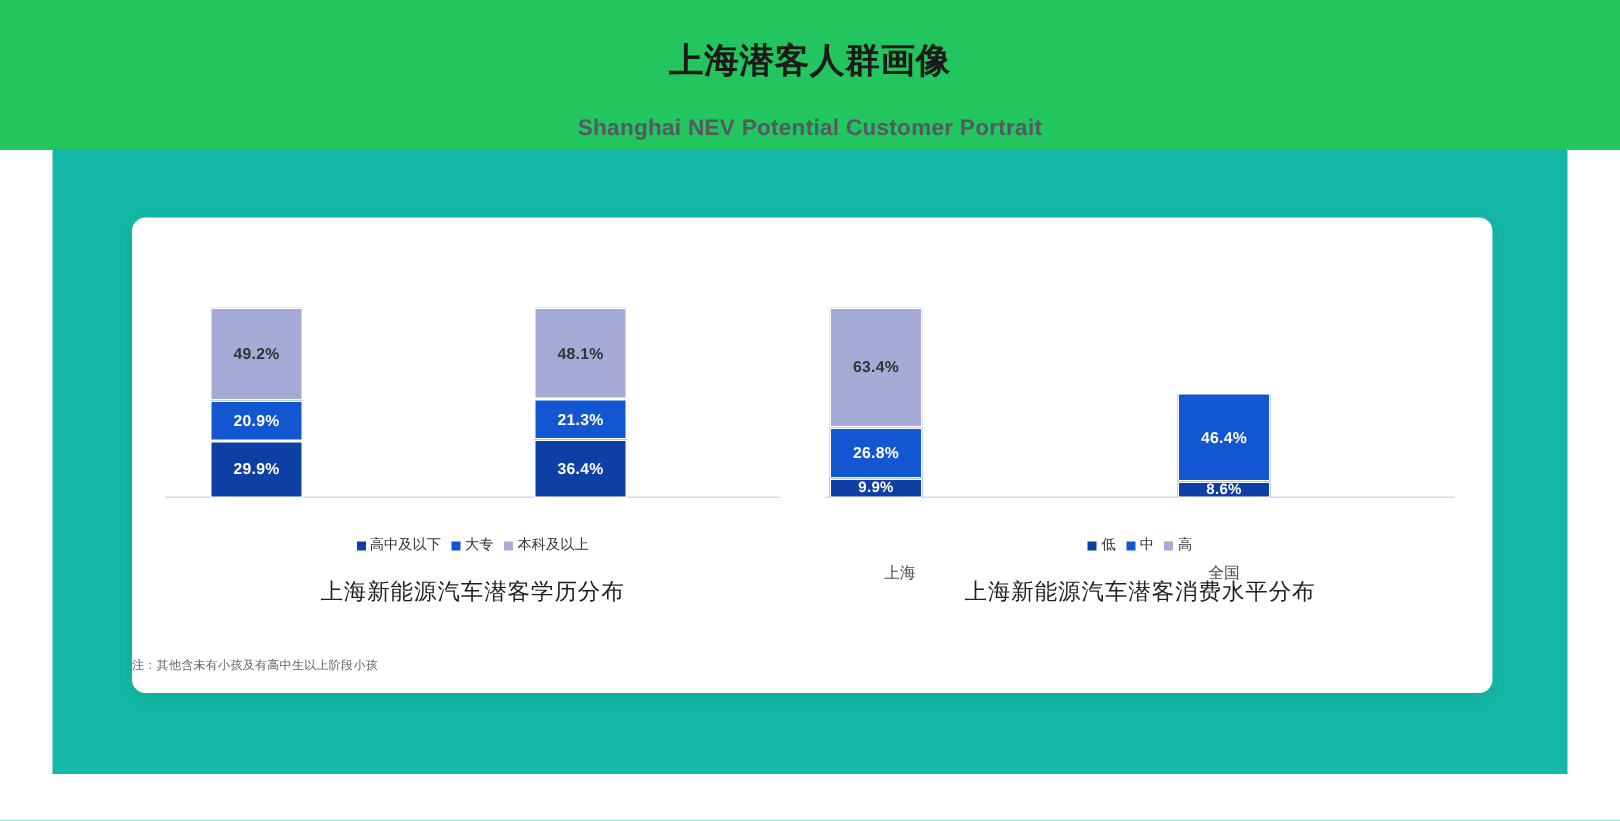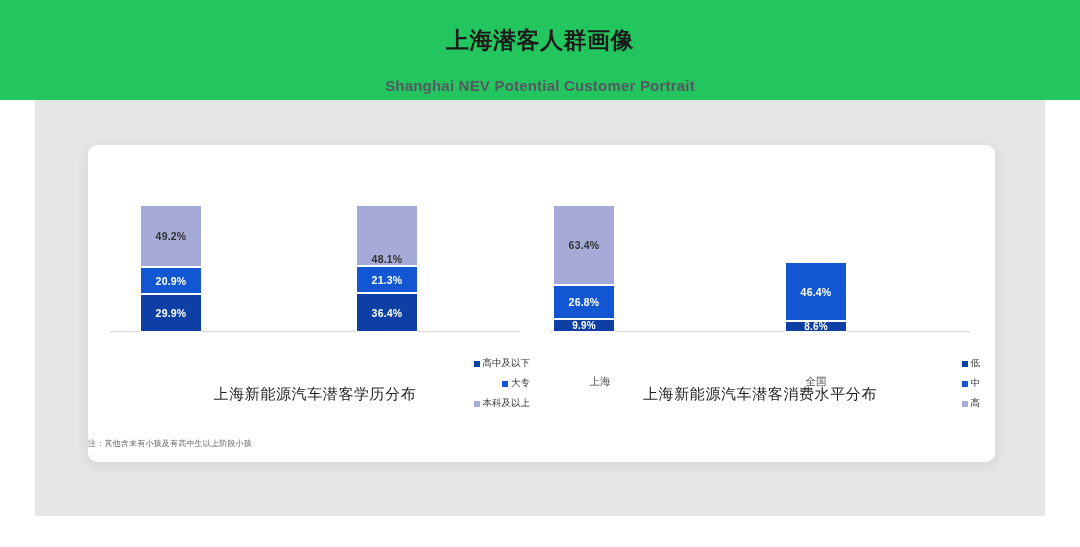--- a/index.html
+++ b/index.html
@@ -43,21 +43,21 @@
     letter-spacing: 0.2px;
   }
 
   
   .gray-panel {
     position: absolute;
     left: 35px;
     top: 100px;
     width: 1010px;
     height: 416px;
-    background: #e5e5e5;
+    background: #14b8a6;
   }
 
   
   .white-card {
     position: absolute;
     left: 53px;   
     top: 45px;    
     width: 907px; 
     height: 317px;
     background: #ffffff;
@@ -128,25 +128,24 @@
   }
 
   
   .legend {
     position: absolute;
     top: 212px;
     left: 0;
     width: 100%;
     display: flex;
     justify-content: center;
-    align-items: flex-end;
+    align-items: flex-start;
     gap: 7px;
     font-size: 9.5px;
     color: #333333;
-    flex-direction: column;
   }
   .legend-item { display: flex; align-items: center; gap: 3px; white-space: nowrap; }
   .legend-swatch { width: 6px; height: 6px; display: inline-block; }
 
   
   .chart-caption {
     position: absolute;
     top: 240px;
     left: 0;
     width: 100%;
@@ -191,21 +190,21 @@
               <span class="seg-label">20.9%</span>
             </div>
             <div class="seg" style="height:38px;background:#0e3fa4;color:#ffffff;">
               <span class="seg-label">29.9%</span>
             </div>
           </div>
         </div>
 
         <div class="bar-group" style="left:256px;">
           <div class="bar-stack">
-            <div class="seg" style="height:61px;background:#a5aad6;color:#333333;align-items:flex-end;">
+            <div class="seg" style="height:61px;background:#a5aad6;color:#333333;">
               <span class="seg-label">48.1%</span>
             </div>
             <div class="seg" style="height:27px;background:#1257d1;color:#ffffff;">
               <span class="seg-label">21.3%</span>
             </div>
             <div class="seg" style="height:39px;background:#0e3fa4;color:#ffffff;">
               <span class="seg-label">36.4%</span>
             </div>
           </div>
         </div>

